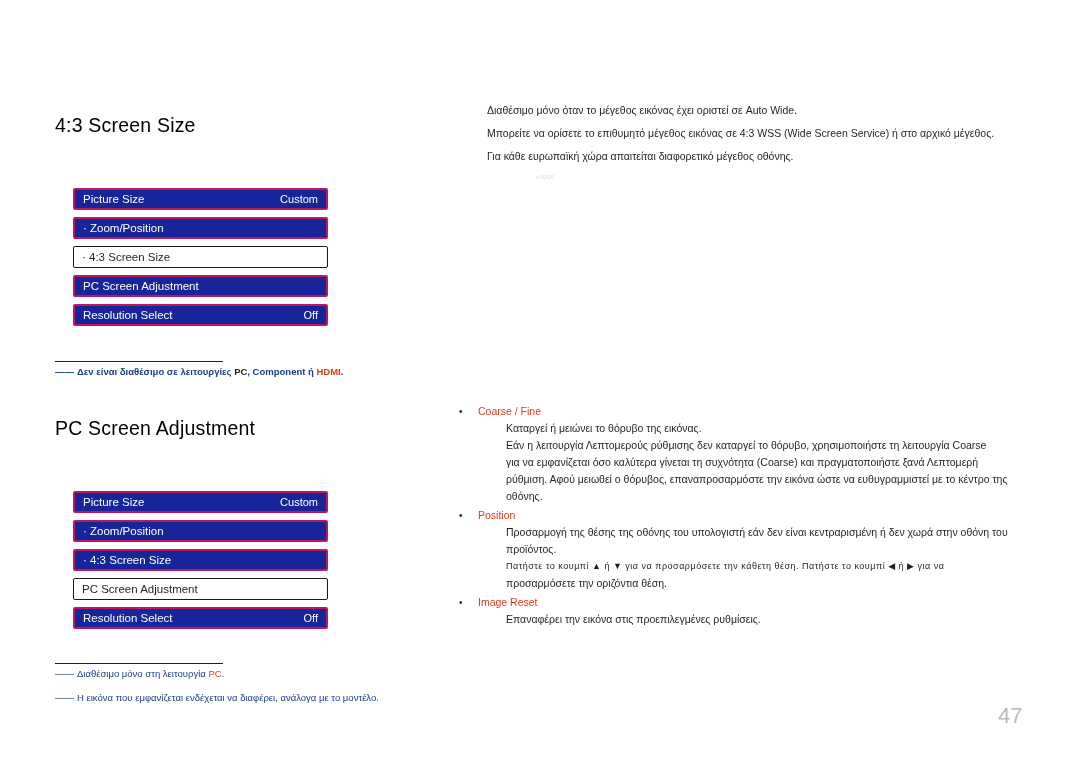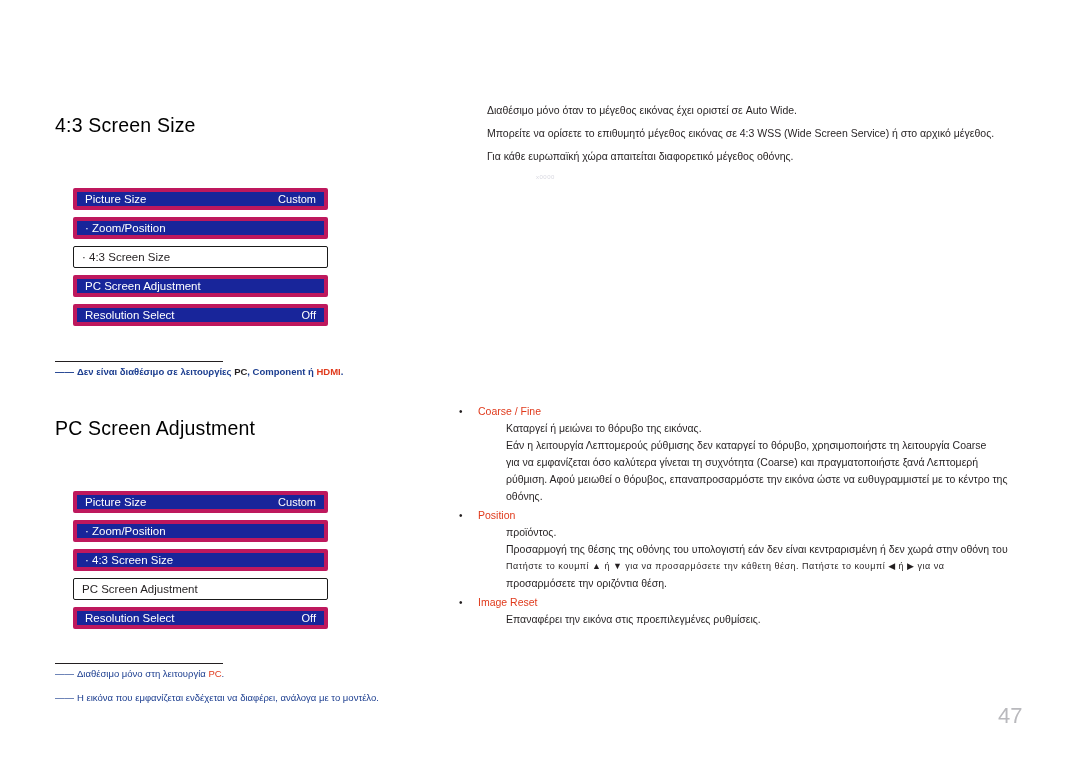--- a/index.html
+++ b/index.html
@@ -35,21 +35,21 @@
 
   
   .osd {
     position: absolute;
     width: 255px;
   }
   .osd-row {
     height: 22px;
     margin-bottom: 7px;
     background: #18259a;
-    border: 4px solid #be185d;
+    border: 2px solid #be185d;
     border-radius: 2px;
     display: flex;
     align-items: center;
     justify-content: space-between;
     padding: 0 8px;
     box-sizing: border-box;
     color: #ffffff;
     font-size: 11.5px;
   }
   .osd-row.selected {
@@ -241,22 +241,22 @@
         <p>οθόνης.</p>
       </div>
     </div>
 
     <div class="bullet-item">
       <div class="bullet-head">
         <span class="bullet-dot">•</span>
         <span class="bullet-term">Position</span>
       </div>
       <div class="bullet-body">
+        <p>Προσαρμογή της θέσης της οθόνης του υπολογιστή εάν δεν είναι κεντραρισμένη ή δεν χωρά στην οθόνη του</p>
         <p>προϊόντος.</p>
-        <p>Προσαρμογή της θέσης της οθόνης του υπολογιστή εάν δεν είναι κεντραρισμένη ή δεν χωρά στην οθόνη του</p>
         <p class="arrow">Πατήστε το κουμπί ▲ ή ▼ για να προσαρμόσετε την κάθετη θέση. Πατήστε το κουμπί ◀ ή ▶ για να</p>
         <p>προσαρμόσετε την οριζόντια θέση.</p>
       </div>
     </div>
 
     <div class="bullet-item">
       <div class="bullet-head">
         <span class="bullet-dot">•</span>
         <span class="bullet-term">Image Reset</span>
       </div>

